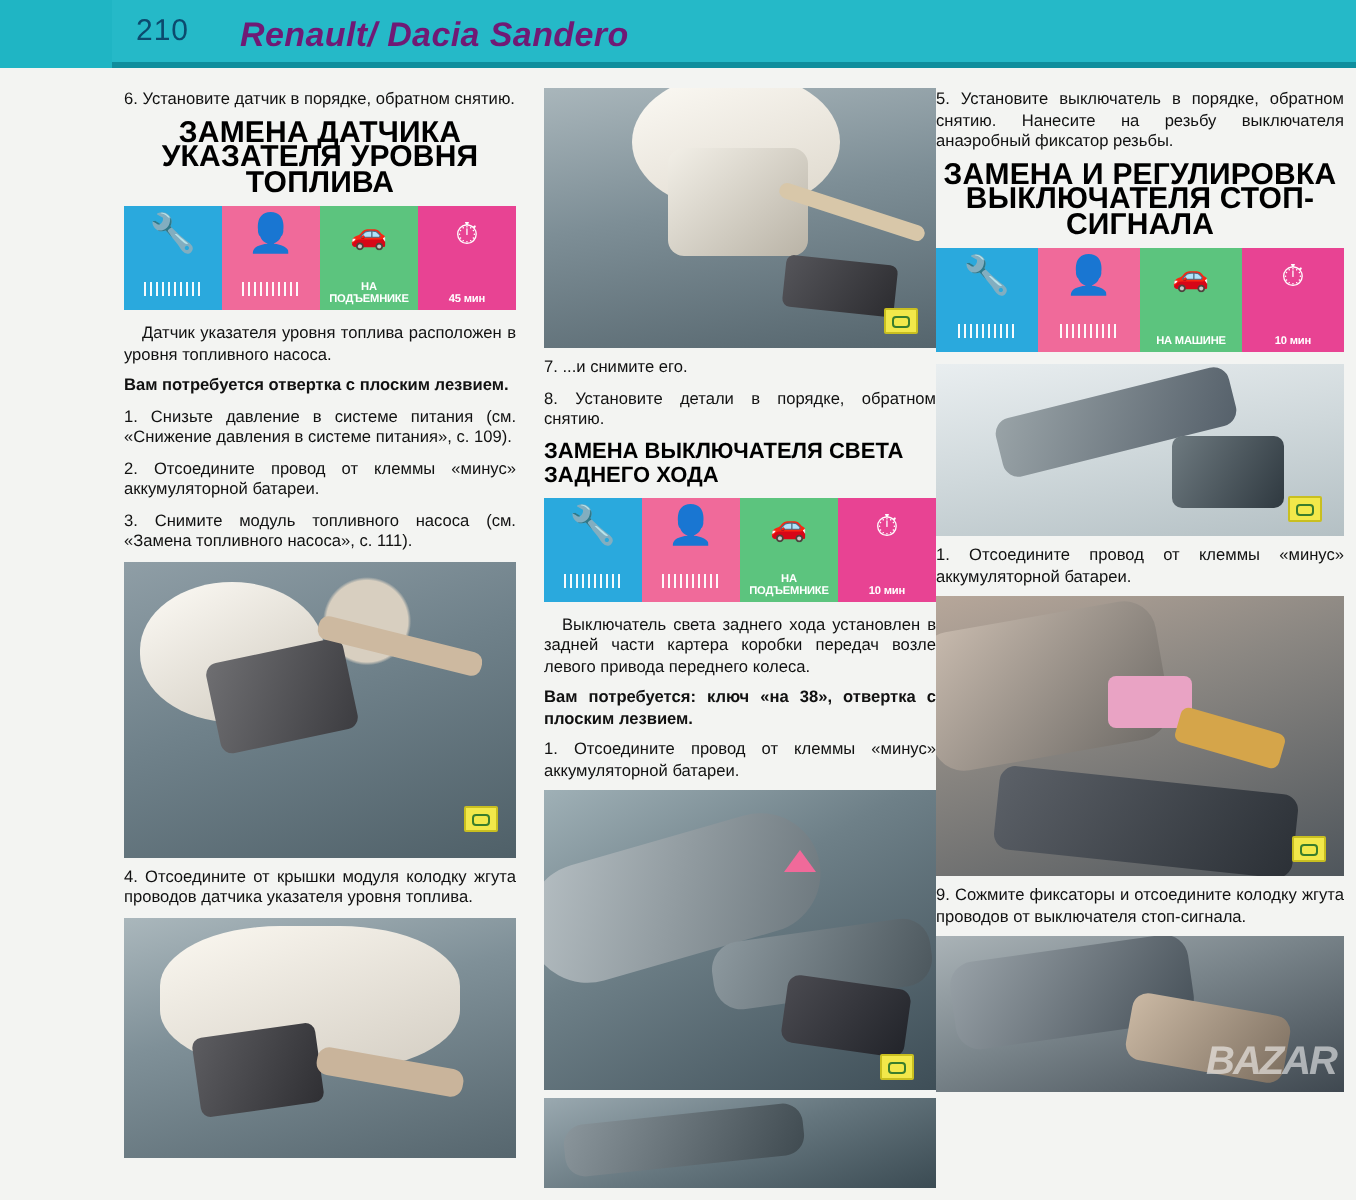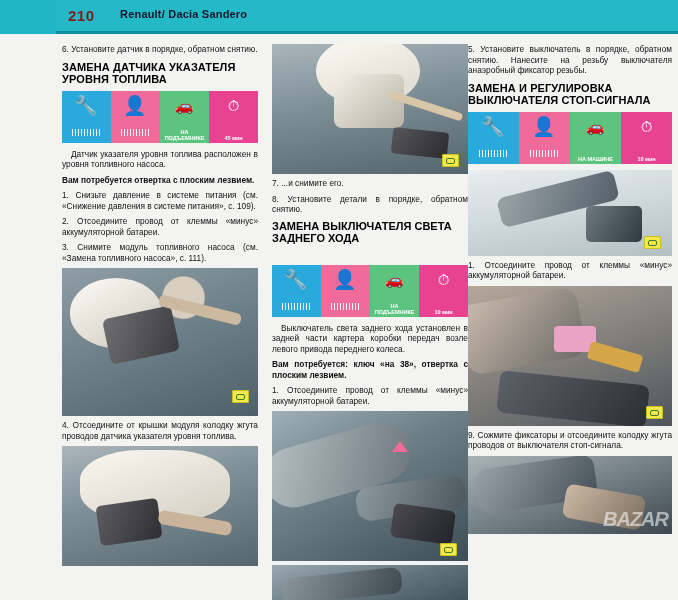--- a/index.html
+++ b/index.html
@@ -18,27 +18,27 @@
   .header{
     position:absolute;left:0;top:0;width:678px;height:34px;
     background:#1fb5c4;
   }
   .header-inner{
     position:absolute;left:56px;top:0;right:0;height:34px;
     background:#25b9c8;
   }
   .page-num{
     position:absolute;left:68px;top:7px;
-    font-size:15px;font-weight:bold;color:#7f1d1d;
+    font-size:15px;font-weight:normal;color:#0c4a6e;
     letter-spacing:.5px;
     text-align:center;
   }
   .header-title{
     position:absolute;left:120px;top:8px;
-    font-size:11px;font-weight:bold;color:#0f172a;
+    font-size:17px;font-weight:bold;color:#701a75;font-style:italic;
     letter-spacing:.2px;
   }
   .header-rule{
     position:absolute;left:56px;top:31px;width:622px;height:3px;
     background:#0f8e9d;
   }
   
   .col{
     position:absolute;top:44px;width:196px;
   }
@@ -46,25 +46,25 @@
   .col2{left:272px;}
   .col3{left:468px;width:204px;}
   p{
     margin:0 0 5px 0;
     font-size:8.3px;line-height:10.5px;color:#111;
     text-align:justify;
   }
   p.indent{text-indent:9px;}
   h2{
     margin:6px 0 5px 0;
-    font-size:11px;line-height:12.5px;font-weight:bold;color:#000;
-    text-transform:uppercase;letter-spacing:.1px;
+    font-size:15px;line-height:12.5px;font-weight:bold;color:#000;
+    text-transform:uppercase;letter-spacing:.1px;text-align:center;
   }
   h3{
-    margin:5px 0 20px 0;
+    margin:5px 0 4px 0;
     font-size:11px;line-height:12.5px;font-weight:bold;color:#000;
     text-transform:uppercase;
   }
   .bold{font-weight:bold;}
   
   .iconstrip{
     display:flex;width:100%;height:52px;margin:4px 0 6px 0;
   }
   .iconstrip .cell{
     flex:1;position:relative;overflow:hidden;

